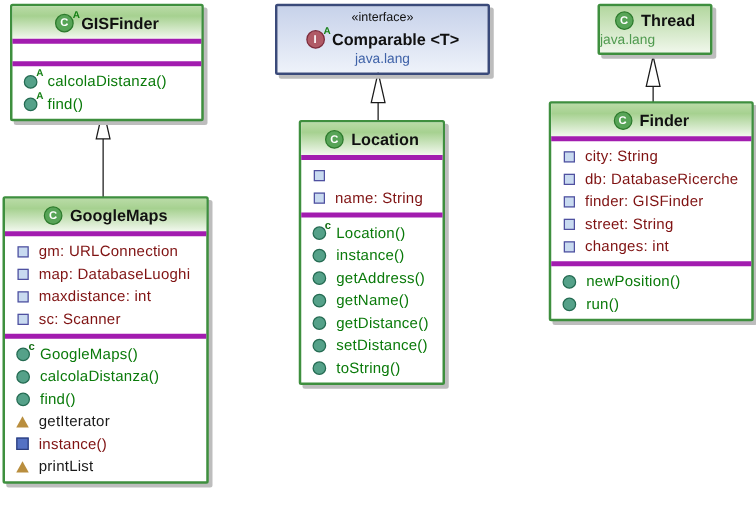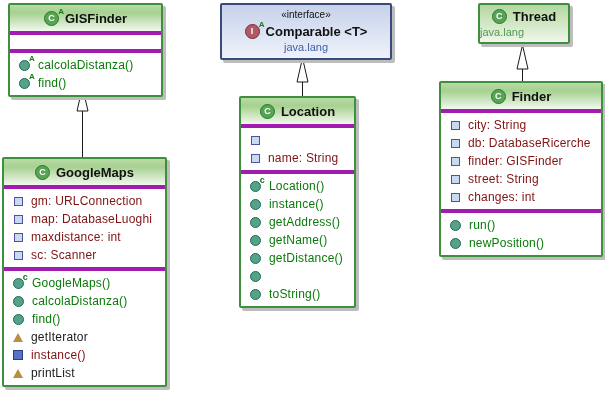--- a/index.html
+++ b/index.html
@@ -189,20 +189,21 @@
       <div class="row t-green">
         <span class="ic ic-meth"></span>
         <span>getName()</span>
       </div>
       <div class="row t-green">
         <span class="ic ic-meth"></span>
         <span>getDistance()</span>
       </div>
       <div class="row t-green">
         <span class="ic ic-meth"></span>
+        <span>setDistance()</span>
       </div>
       <div class="row t-green">
         <span class="ic ic-meth"></span>
         <span>toString()</span>
       </div>
     </div>
   </div>
 
   <div class="uml-box" id="box-finder">
     <div class="hd">
@@ -227,22 +228,22 @@
         <span>street: String</span>
       </div>
       <div class="row t-red">
         <span class="ic ic-field"></span>
         <span>changes: int</span>
       </div>
     </div>
     <div class="compartment">
       <div class="row t-green">
         <span class="ic ic-meth"></span>
+        <span>newPosition()</span>
+      </div>
+      <div class="row t-green">
+        <span class="ic ic-meth"></span>
         <span>run()</span>
       </div>
-      <div class="row t-green">
-        <span class="ic ic-meth"></span>
-        <span>newPosition()</span>
-      </div>
     </div>
   </div>
 
 </div>
 
 </body></html>

